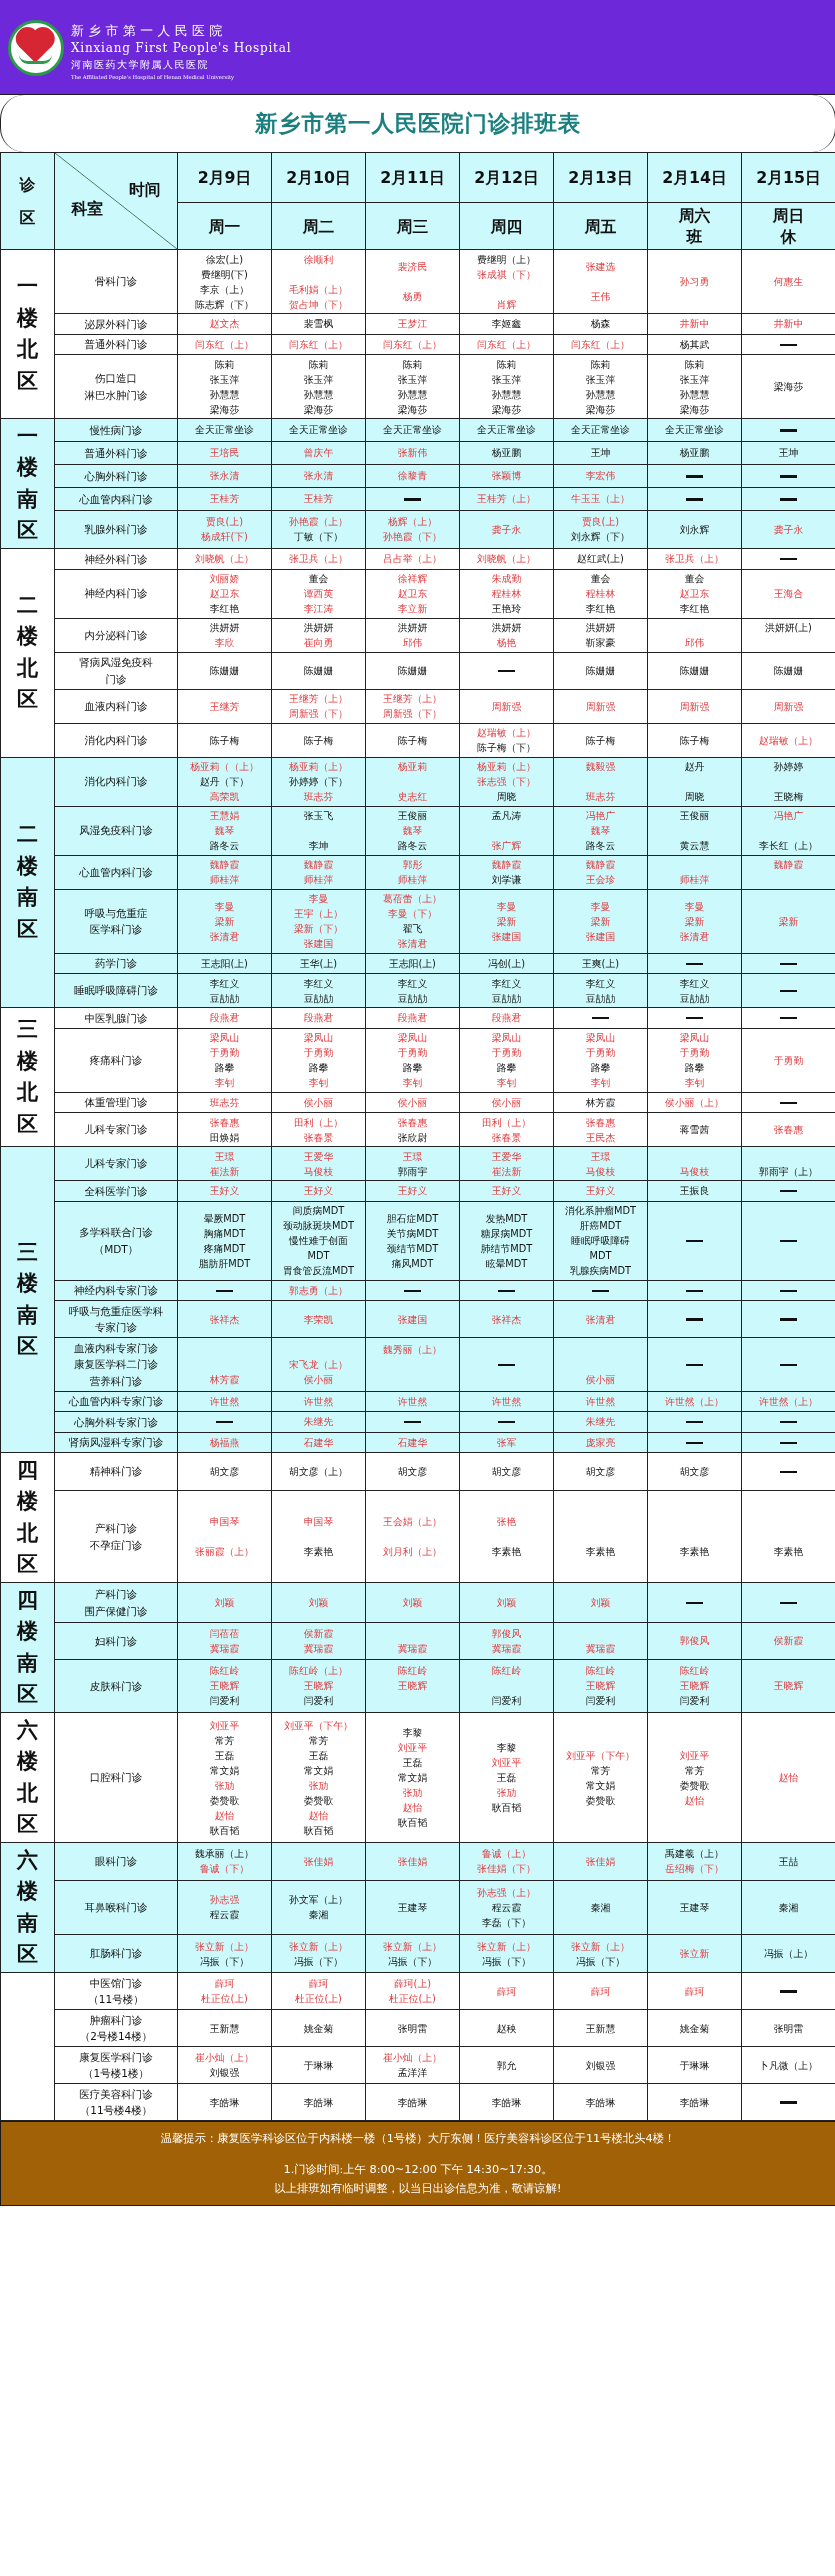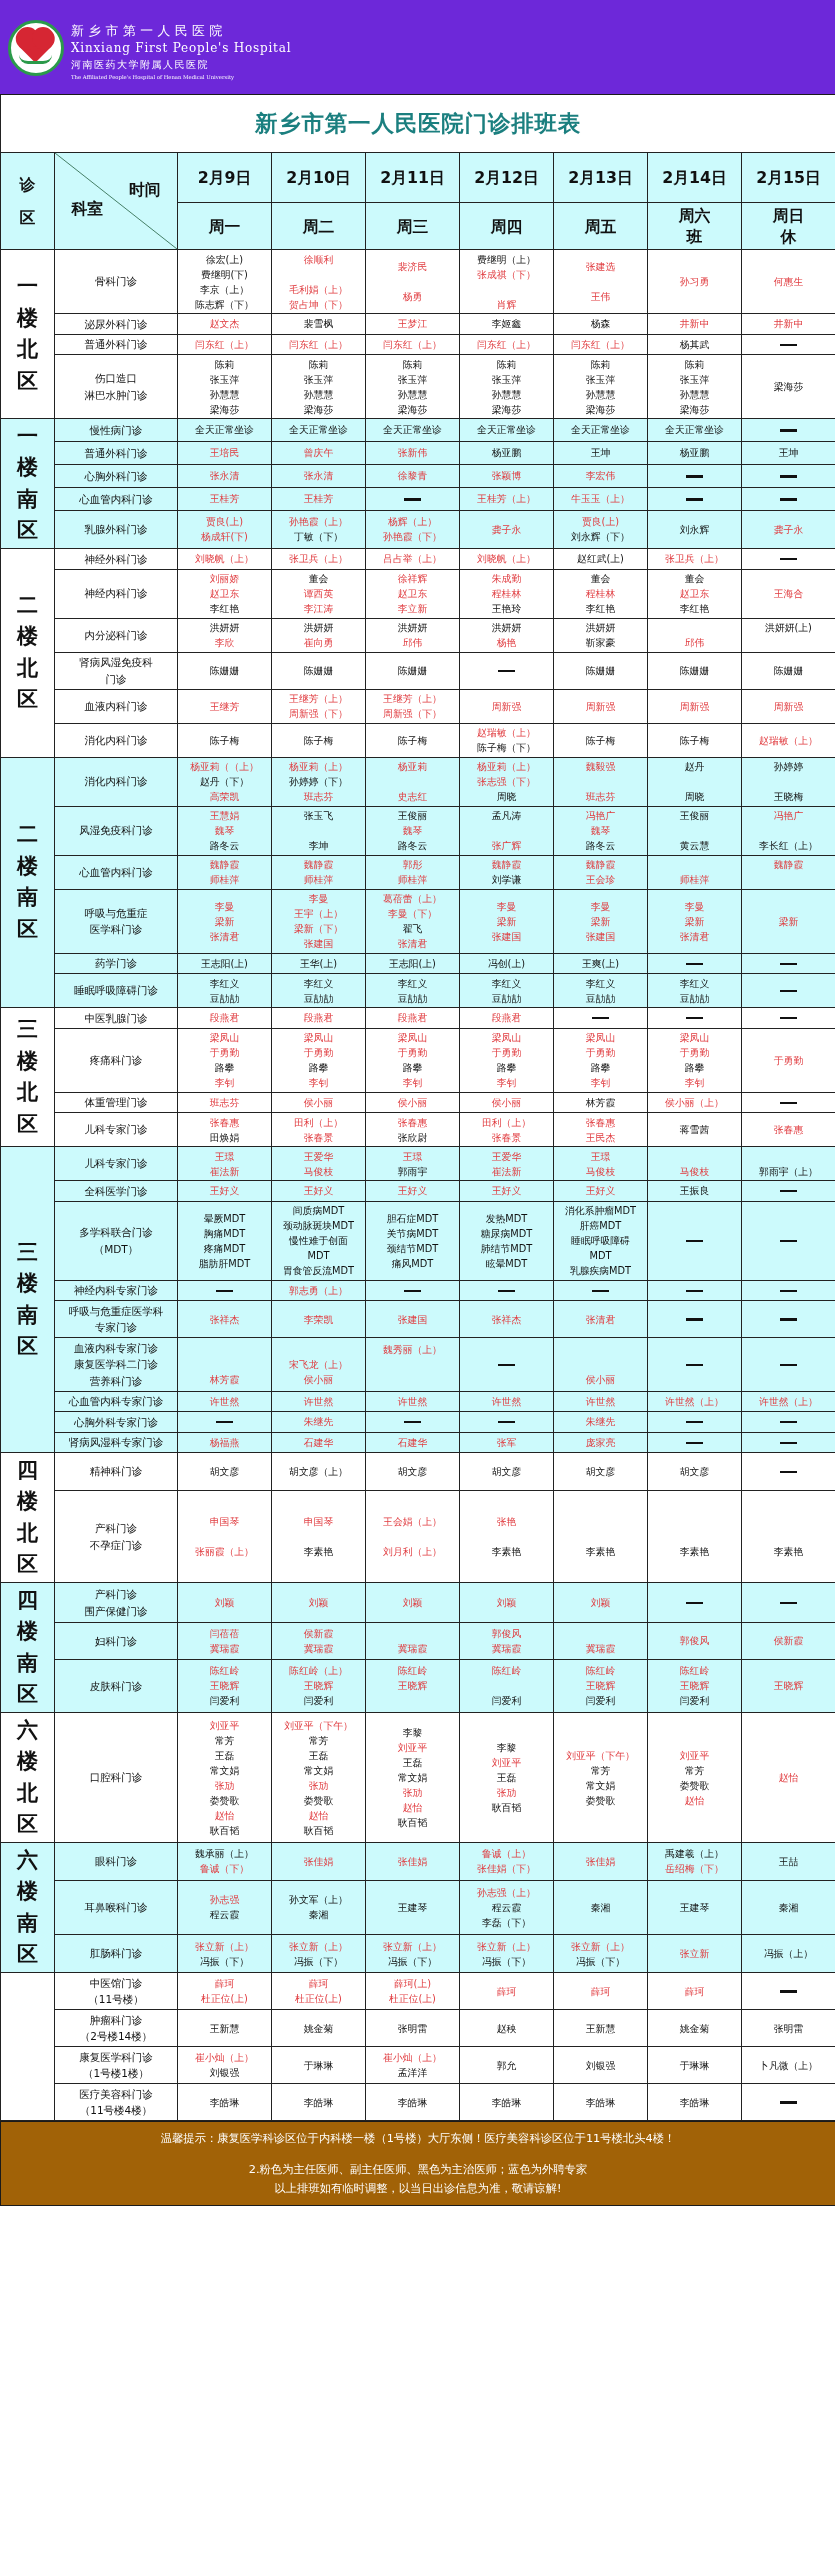--- a/index.html
+++ b/index.html
@@ -10,21 +10,21 @@
   .logo .heart::before, .logo .heart::after { content: ""; position: absolute; width: 22.5px; height: 22.5px; border-radius: 50%; background: #d62633; }
   .logo .heart::before { left: -11.3px; top: 0; }
   .logo .heart::after { left: 0; top: -11.3px; }
   .logo .hands { position: absolute; bottom: 9px; width: 33px; height: 9px; border-bottom: 3px solid #2b9a4a; border-radius: 0 0 16.5px 16.5px; }
   .brand { position: absolute; left: 71px; top: 22.5px; color: #fff; font-family: "DejaVu Serif", serif; }
   .brand .cn1 { font-size: 12.8px; letter-spacing: 4.5px; }
   .brand .en1 { font-size: 12px; letter-spacing: 0.8px; margin-top: 1.5px; }
   .brand .cn2 { font-size: 10px; letter-spacing: 1.5px; margin-top: 3px; }
   .brand .en2 { font-size: 5.3px; margin-top: 1.5px; }
 
-  .title-box { height: 57px; border-left: 0.8px solid #222; border-right: 0.8px solid #222; display: flex; align-items: center; justify-content: center; }
+  .title-box { height: 57px; border-left: 0.8px solid #222; border-right: 0.8px solid #222; display: flex; align-items: center; justify-content: center; border-radius: 24px; }
   .title-box h1 { font-size: 22.5px; font-weight: bold; color: #1b7f7f; letter-spacing: 0.8px; }
 
   table { border-collapse: collapse; width: 836px; table-layout: fixed; }
   td, th { border: 0.8px solid #222; text-align: center; vertical-align: middle; font-size: 9.8px; line-height: 15px; padding: 1.5px 0.8px; }
   th { background: #ccfafc; font-weight: bold; }
   .c-zone { width: 54px; }
   .c-dept { width: 123px; }
   .c-day { width: 94px; }
   .hdr-date { font-size: 15.8px; height: 50px; }
   .hdr-week { font-size: 15.8px; line-height: 21px; height: 47px; }
@@ -1581,16 +1581,16 @@
         <td>
           <span class="entry k">李皓琳</span>
         </td>
         <td><span class="dash"></span></td>
       </tr>
     </tbody>
 </table>
 
 <div class="footer">
   <div class="tip">温馨提示：康复医学科诊区位于内科楼一楼（1号楼）大厅东侧！医疗美容科诊区位于11号楼北头4楼！</div>
-  <div class="ln">2.粉色为主任医师、副主任医师、黑色为主治医师；蓝色为外聘专家</div>
+  <div class="ln">1.门诊时间:上午 8:00~12:00  下午 14:30~17:30。</div>
   <div class="ln">以上排班如有临时调整，以当日出诊信息为准，敬请谅解!</div>
 </div>
 
 
 </body></html>

